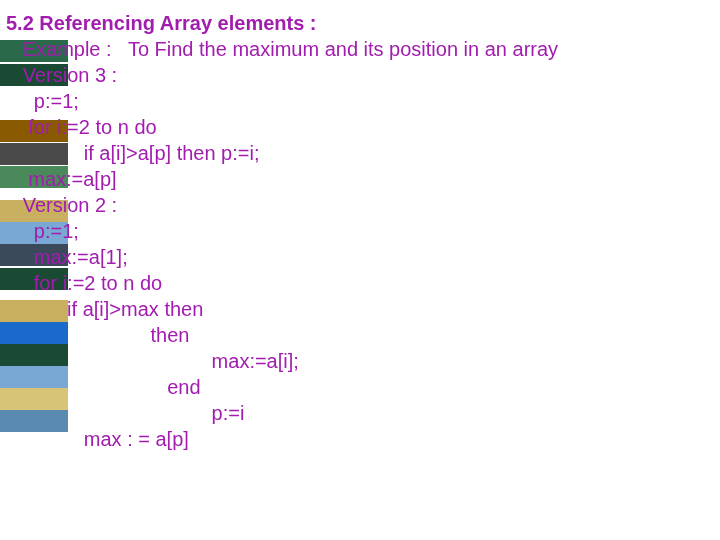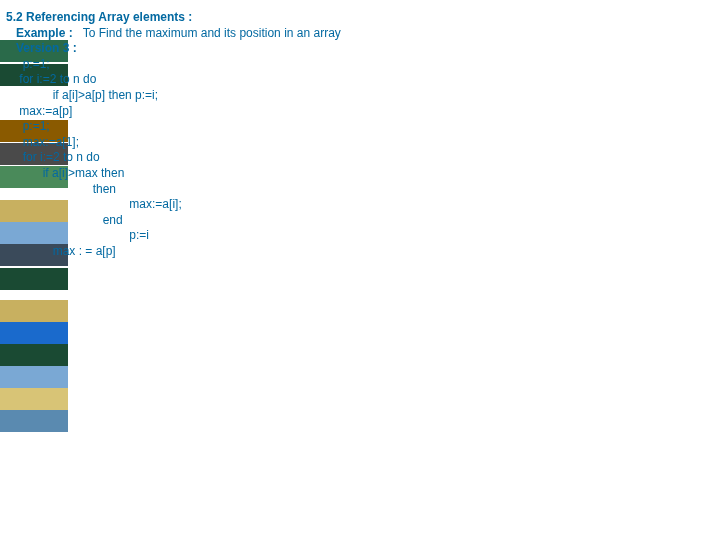--- a/index.html
+++ b/index.html
@@ -22,28 +22,28 @@
     position: absolute;
     left: 0;
     width: 68px;
     height: 22px;
   }
   .content {
     position: absolute;
     left: 6px;
     top: 10px;
     right: 10px;
-    font-size: 12px;
+    font-size: 20px;
     line-height: 1.3;
-    color: #0369a1;
+    color: #a21caf;
   }
   .heading {
     font-weight: bold;
   }
-  .bold { font-weight: bold; }
+  .bold { font-weight: normal; }
   .line { white-space: pre; }
 </style>
 </head>
 <body>
 
 <div class="stripe-decoration" id="stripe-container">
     <div class="stripe" style="top: 40px; background: rgb(42, 106, 74);"></div>
     <div class="stripe" style="top: 64px; background: rgb(26, 74, 51);"></div>
     <div class="stripe" style="top: 120px; background: rgb(138, 90, 0);"></div>
     <div class="stripe" style="top: 143px; background: rgb(74, 74, 74);"></div>
@@ -61,20 +61,21 @@
   </div>
 
 <div class="content">
   <div class="heading">5.2 Referencing Array elements :</div>
   <div class="line"><span class="bold">   Example :   </span><span>To Find the maximum and its position in an array</span></div>
   <div class="line bold">   Version 3 :</div>
   <div class="line">     p:=1;</div>
   <div class="line">    for i:=2 to n do</div>
   <div class="line">              if a[i]&gt;a[p] then p:=i;</div>
   <div class="line">    max:=a[p]</div>
+  <div class="line bold">   Version 2 :</div>
   <div class="line">     p:=1;</div>
   <div class="line">     max:=a[1];</div>
   <div class="line">     for i:=2 to n do</div>
   <div class="line">           if a[i]&gt;max then</div>
   <div class="line">                          then</div>
   <div class="line">                                     max:=a[i];</div>
   <div class="line">                             end</div>
   <div class="line">                                     p:=i</div>
   <div class="line">              max : = a[p]</div>
 </div>

